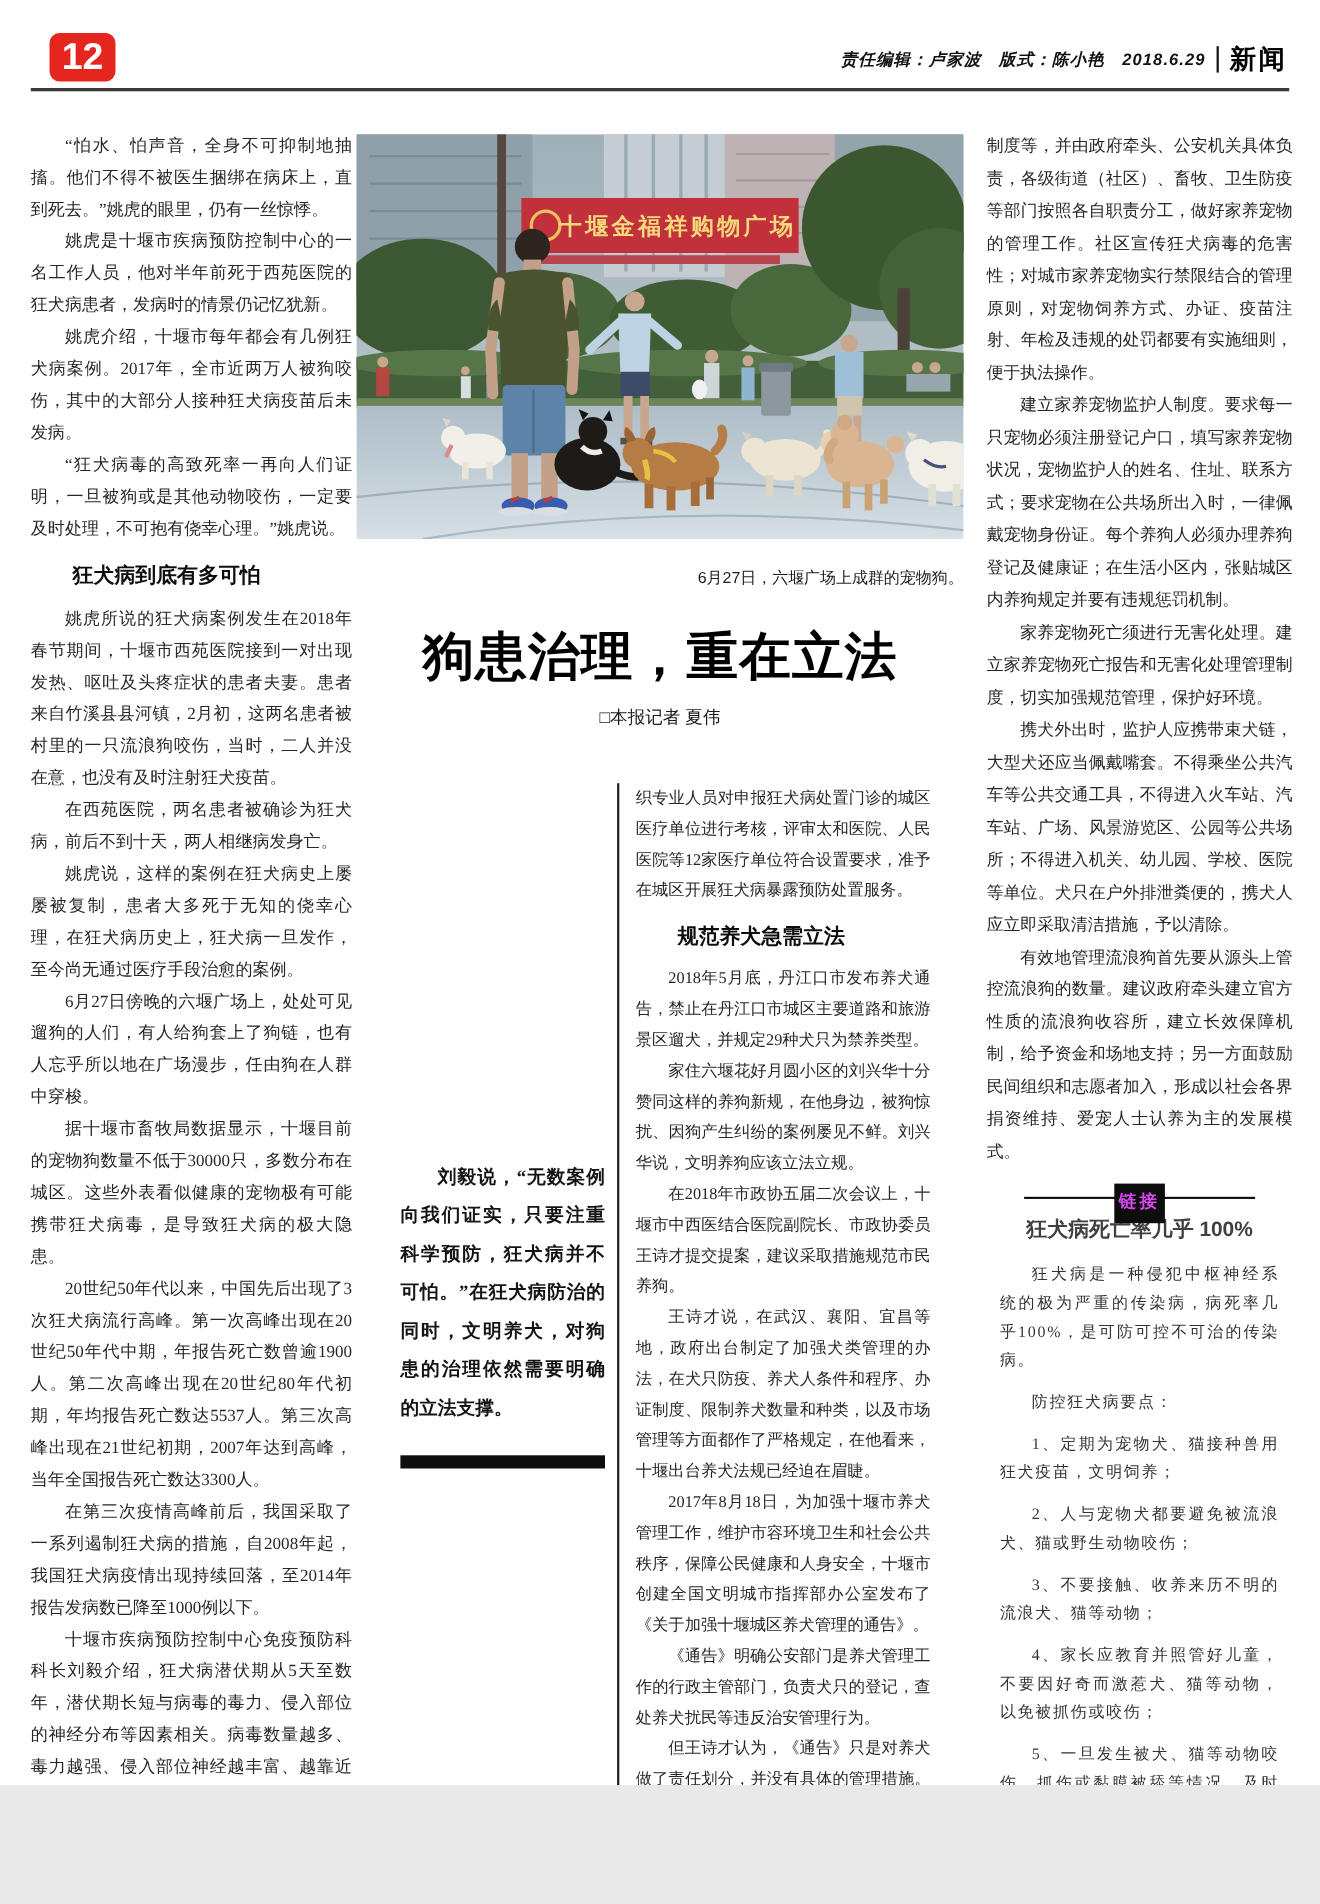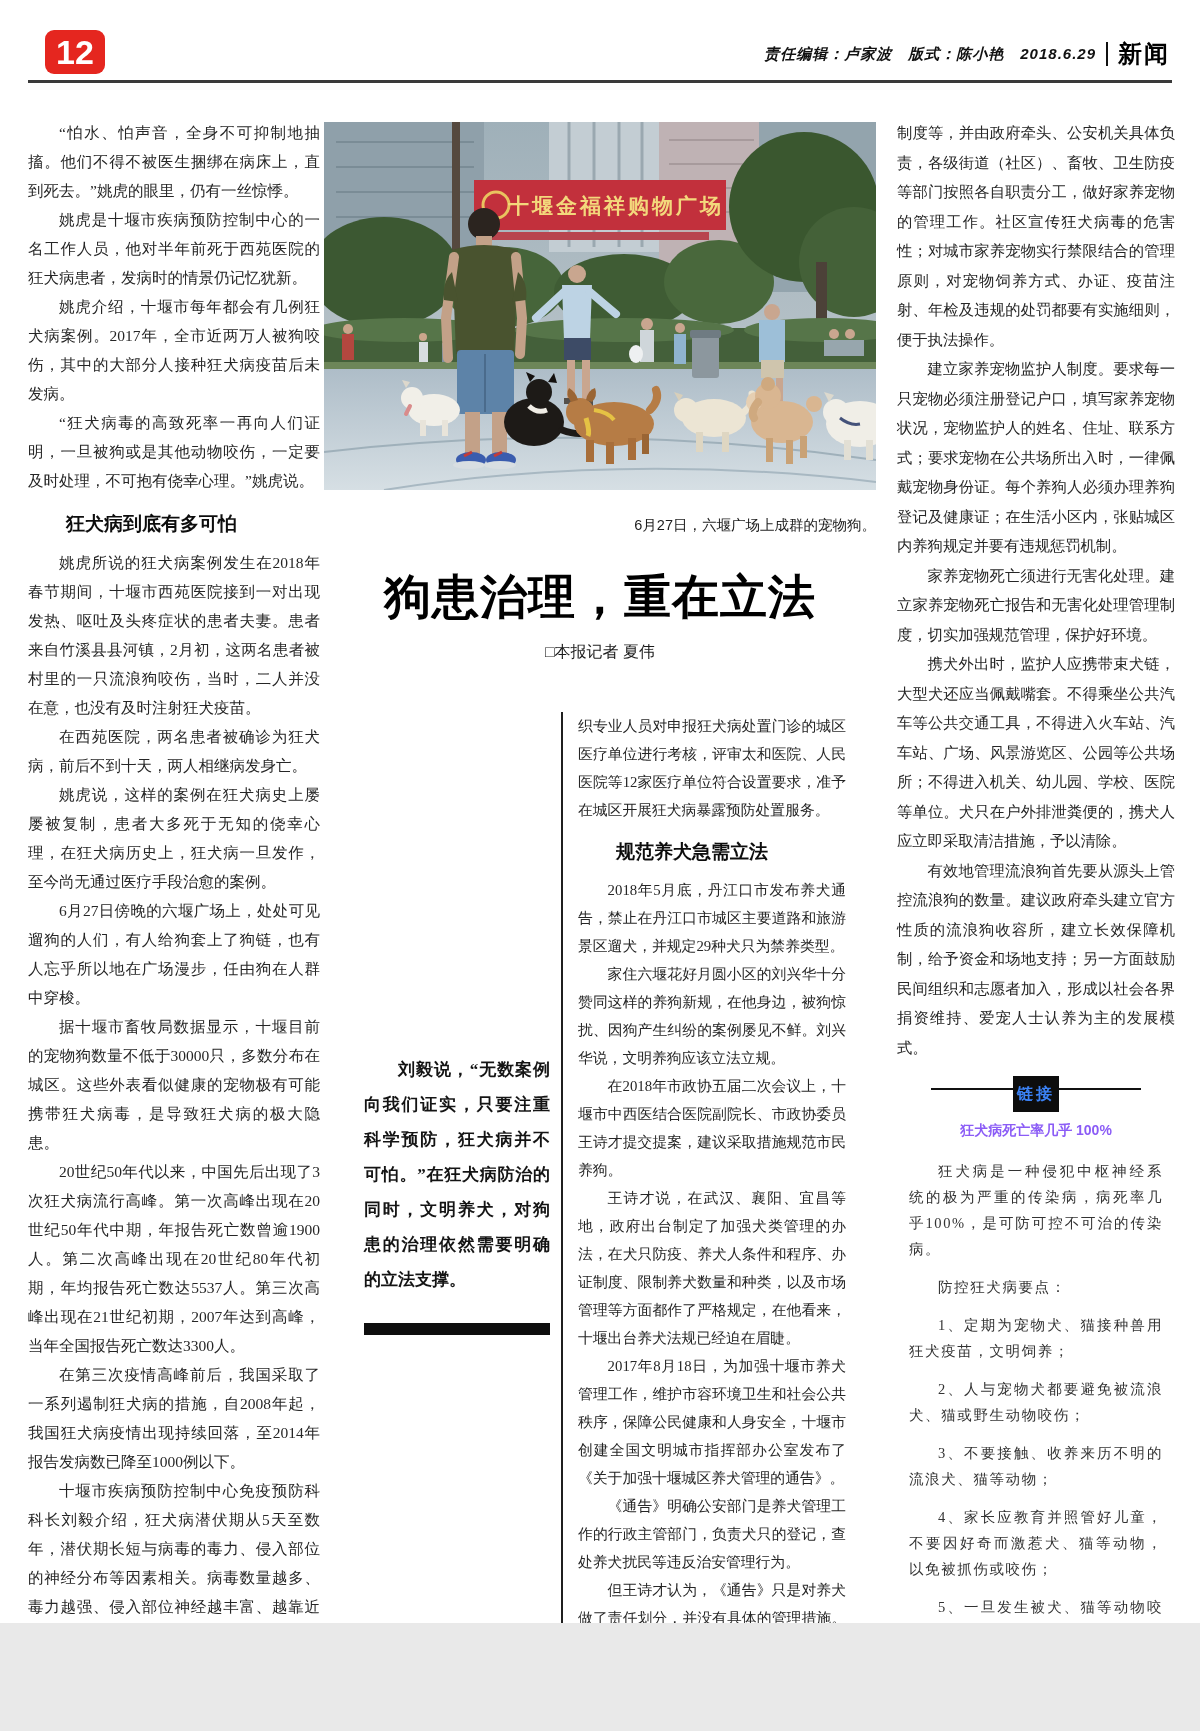--- a/index.html
+++ b/index.html
@@ -38,24 +38,24 @@
   #pullquote{position:absolute;left:364px;top:1052px;width:186px;}
   #pullquote .q{font-size:17px;line-height:35px;font-weight:bold;text-align:justify;
                 text-indent:2em;color:#141414;}
   #pullquote .bar{margin-top:26px;height:12px;background:#0e0e0e;}
   
   #vdivider{position:absolute;left:561px;top:712px;width:2px;height:980px;background:#1f1f1f;}
   
   #linkbox{margin-top:26px;}
   .link-rule{position:relative;width:210px;margin:0 auto;border-top:2px solid #111;height:0;}
   .link-badge{position:absolute;left:50%;top:-14px;transform:translateX(-50%);
-              background:#0d0d0d;color:#3b82f6;font-family:Liberation Serif, serif;
+              background:#0d0d0d;color:#d946ef;font-family:Liberation Mono, monospace;
               font-size:16px;font-weight:bold;padding:3px 4px;letter-spacing:3px;}
-  .link-title{margin-top:26px;text-align:center;font-family:"Liberation Sans","DejaVu Sans",sans-serif;
-              font-weight:bold;font-size:14px;color:#8b5cf6;}
+  .link-title{margin-top:14px;text-align:center;font-family:"Liberation Sans","DejaVu Sans",sans-serif;
+              font-weight:bold;font-size:19px;color:#404040;}
   #linkparas{margin-top:10px;font-size:14.5px;line-height:26px;letter-spacing:1.6px;color:#333;
              text-align:justify;}
   #linkparas p{margin:12px;text-indent:2em;}
 </style>
 </head>
 <body>
 
 <div id="page">
 
   <div id="pagenum">12</div>

